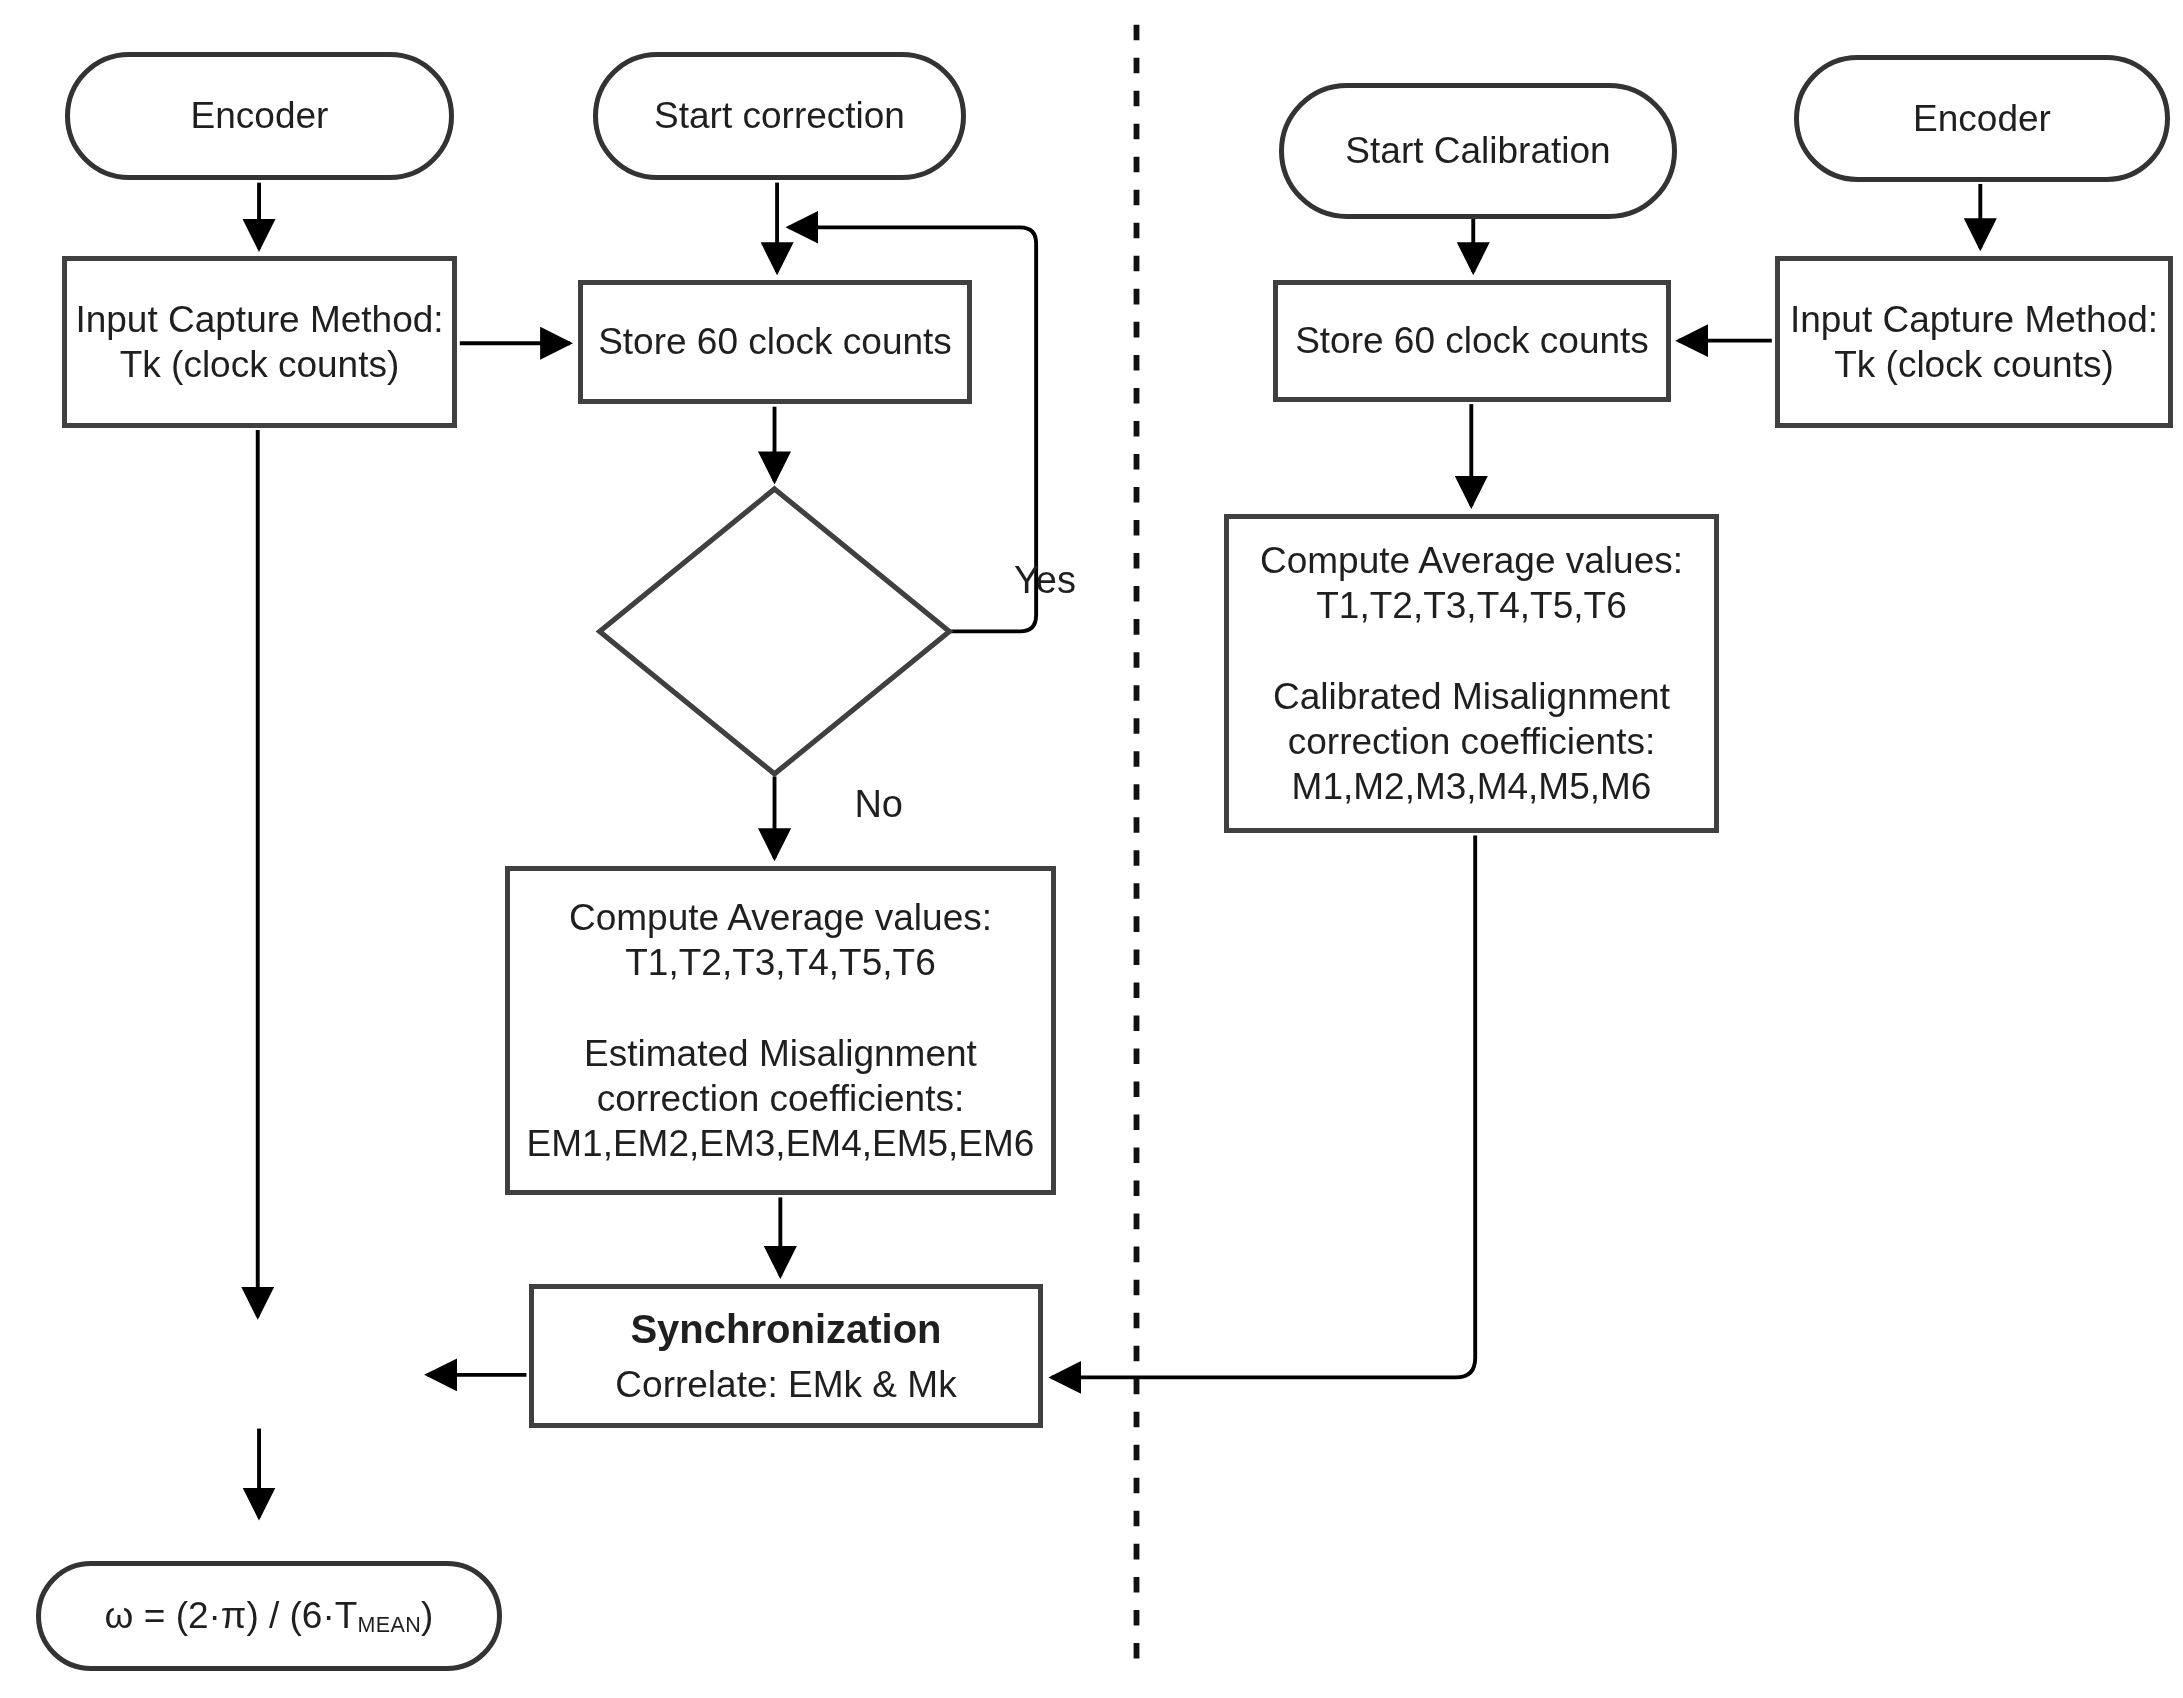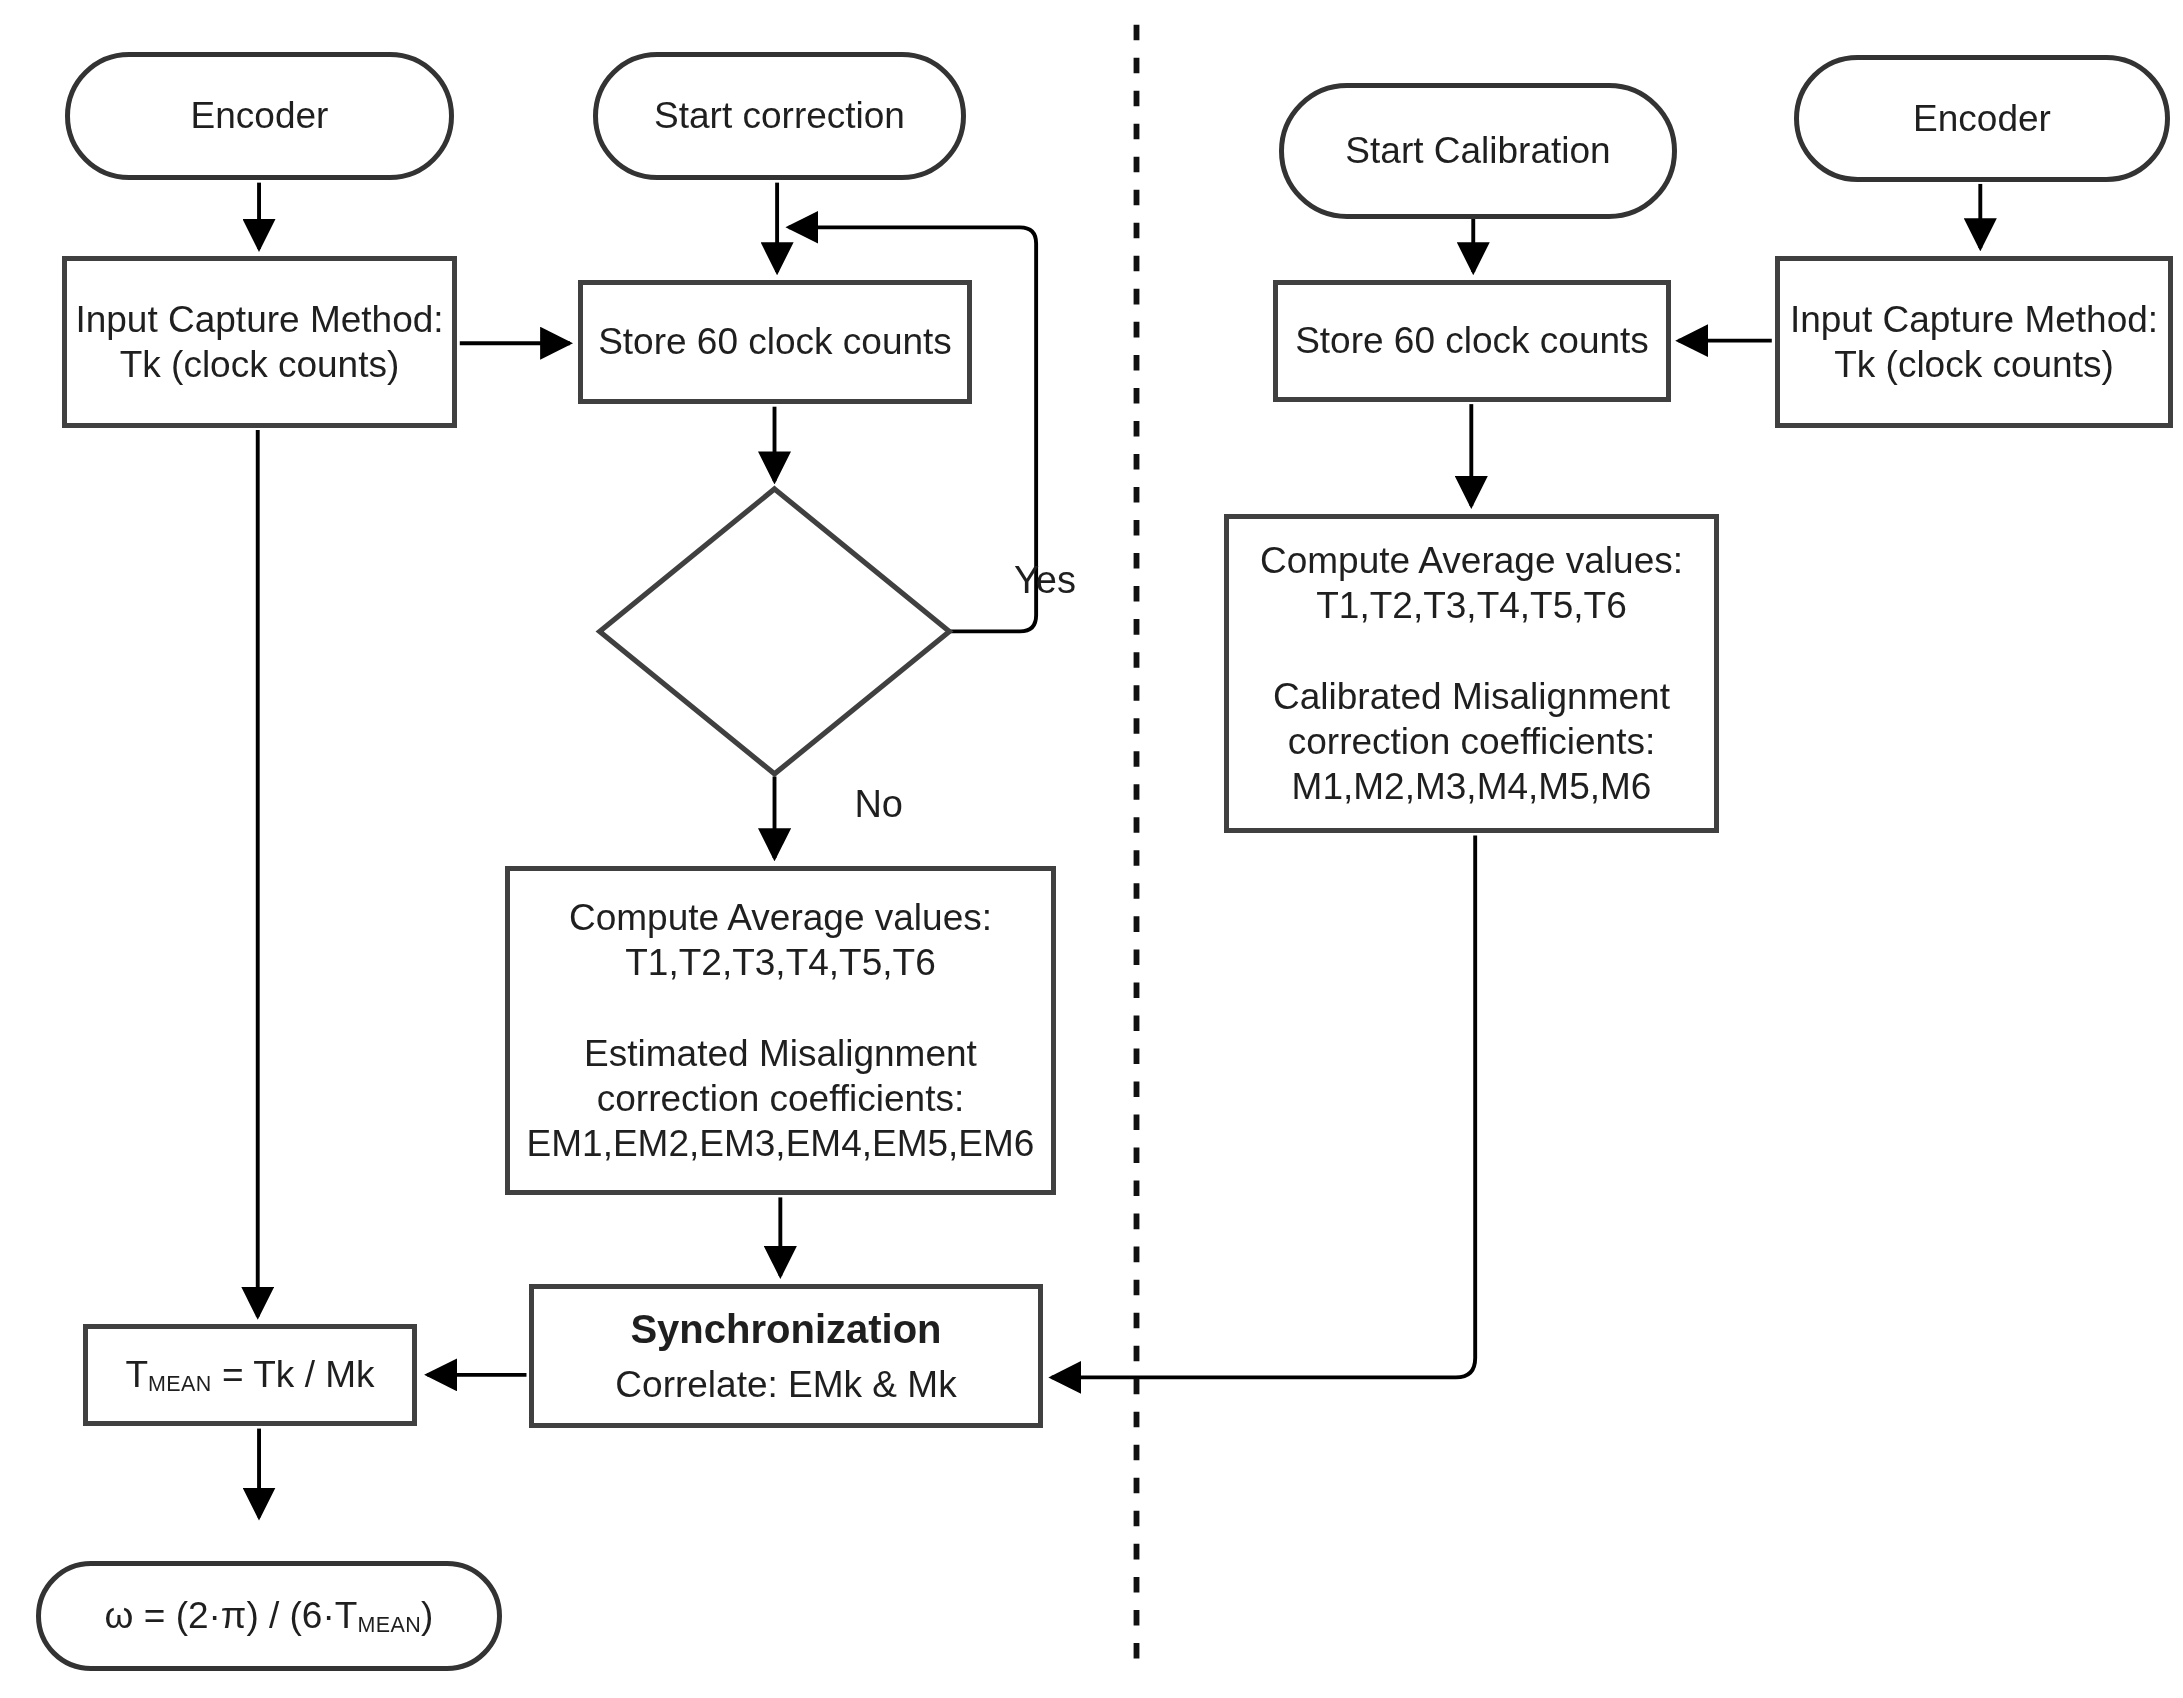--- a/index.html
+++ b/index.html
@@ -126,23 +126,20 @@
 Estimated Misalignment
 correction coefficients:
 EM1,EM2,EM3,EM4,EM5,EM6</span>
   </div>
 
   <div class="node process sync-box" style="left:529px; top:1284px; width:514px; height:144px;">
     <span class="sync-title">Synchronization</span>
     <span class="sync-sub">Correlate: EMk &amp; Mk</span>
   </div>
 
-  <div class="node process" style="left:83px; top:1324px; width:334px; height:102px;">
-    <span><span>T</span><span class="sub">MEAN</span><span> = Tk / Mk</span></span>
-  </div>
 
   <div class="node terminal" style="left:36px; top:1525px; width:466px; height:110px;margin-top:36px;">
     <span><span>ω = (2·π) / (6·T</span><span class="sub">MEAN</span><span>)</span></span>
   </div>
 
   <div class="node terminal" style="left:1279px; top:55px; width:398px; height:136px;margin-top:28px;">
     <span class="node-label">Start Calibration</span>
   </div>
 
   <div class="node terminal" style="left:1794px; top:55px; width:376px; height:127px;">

